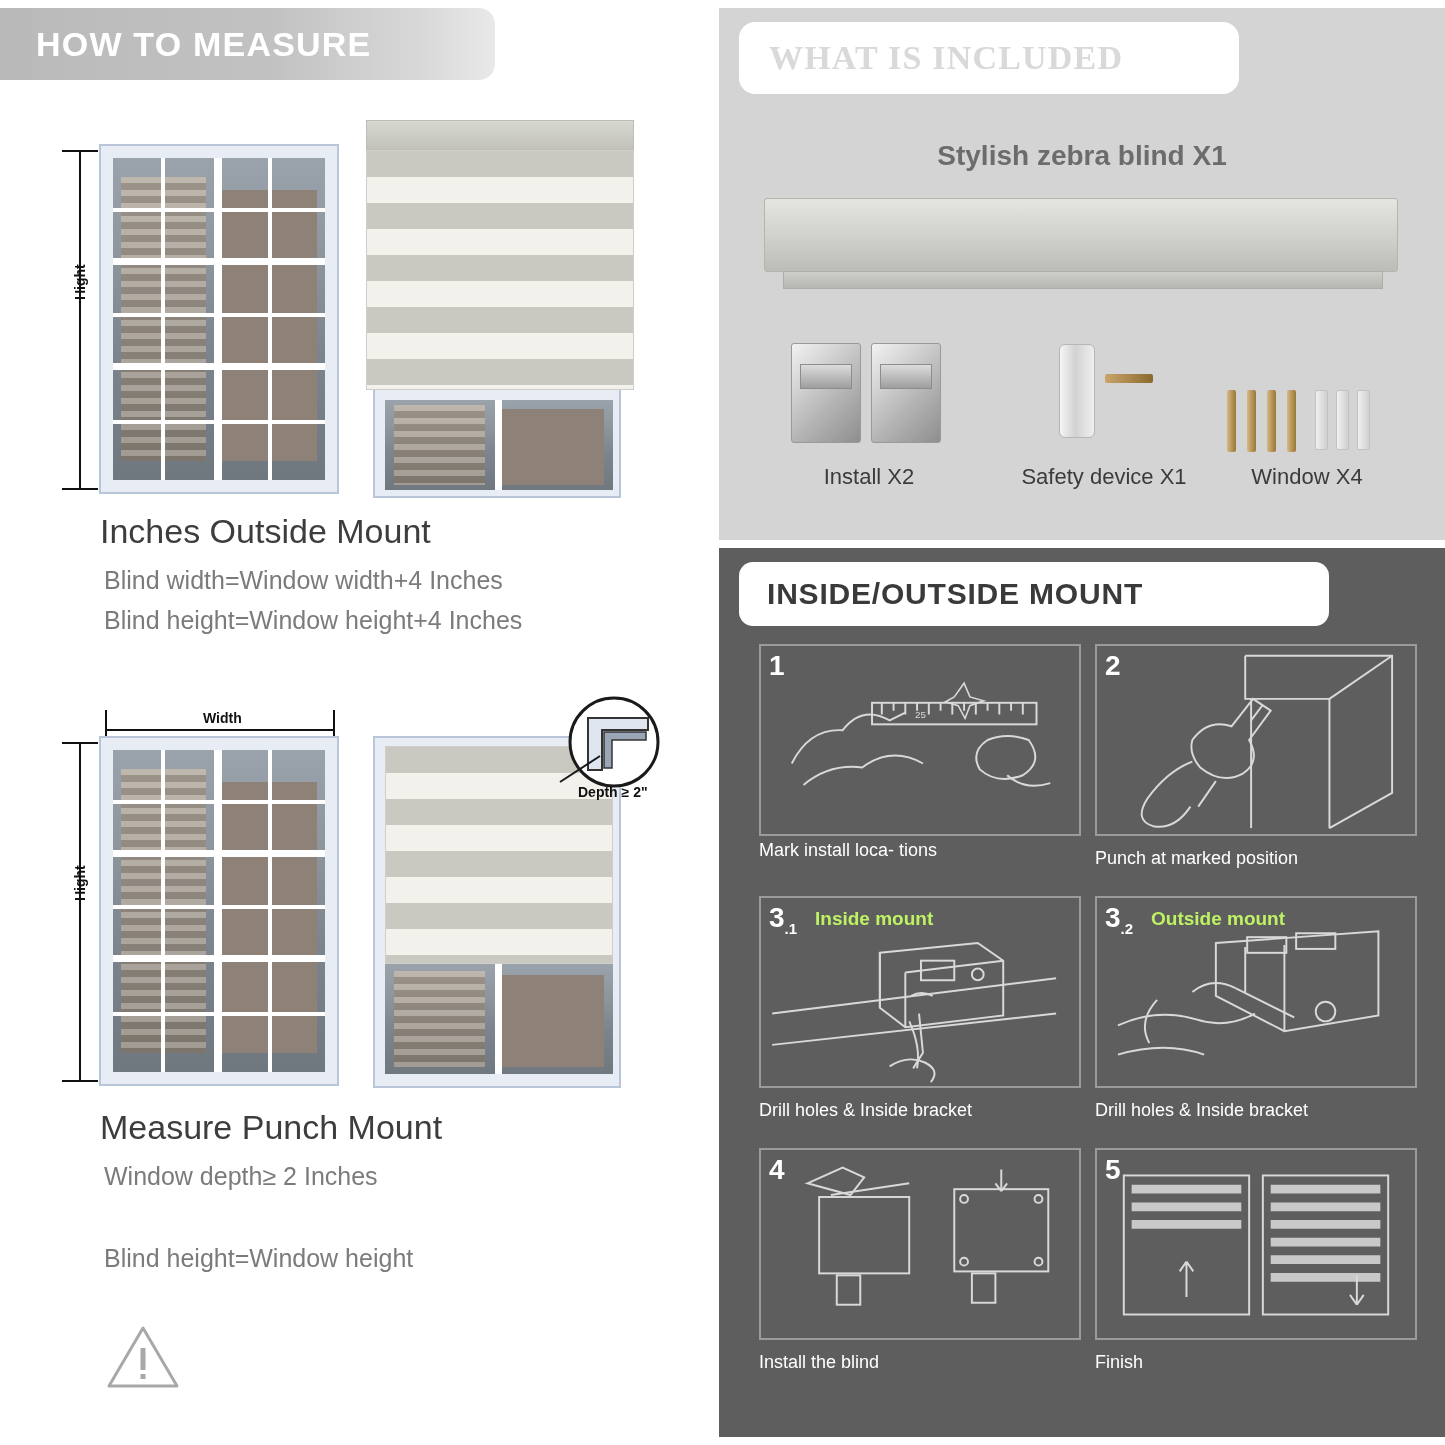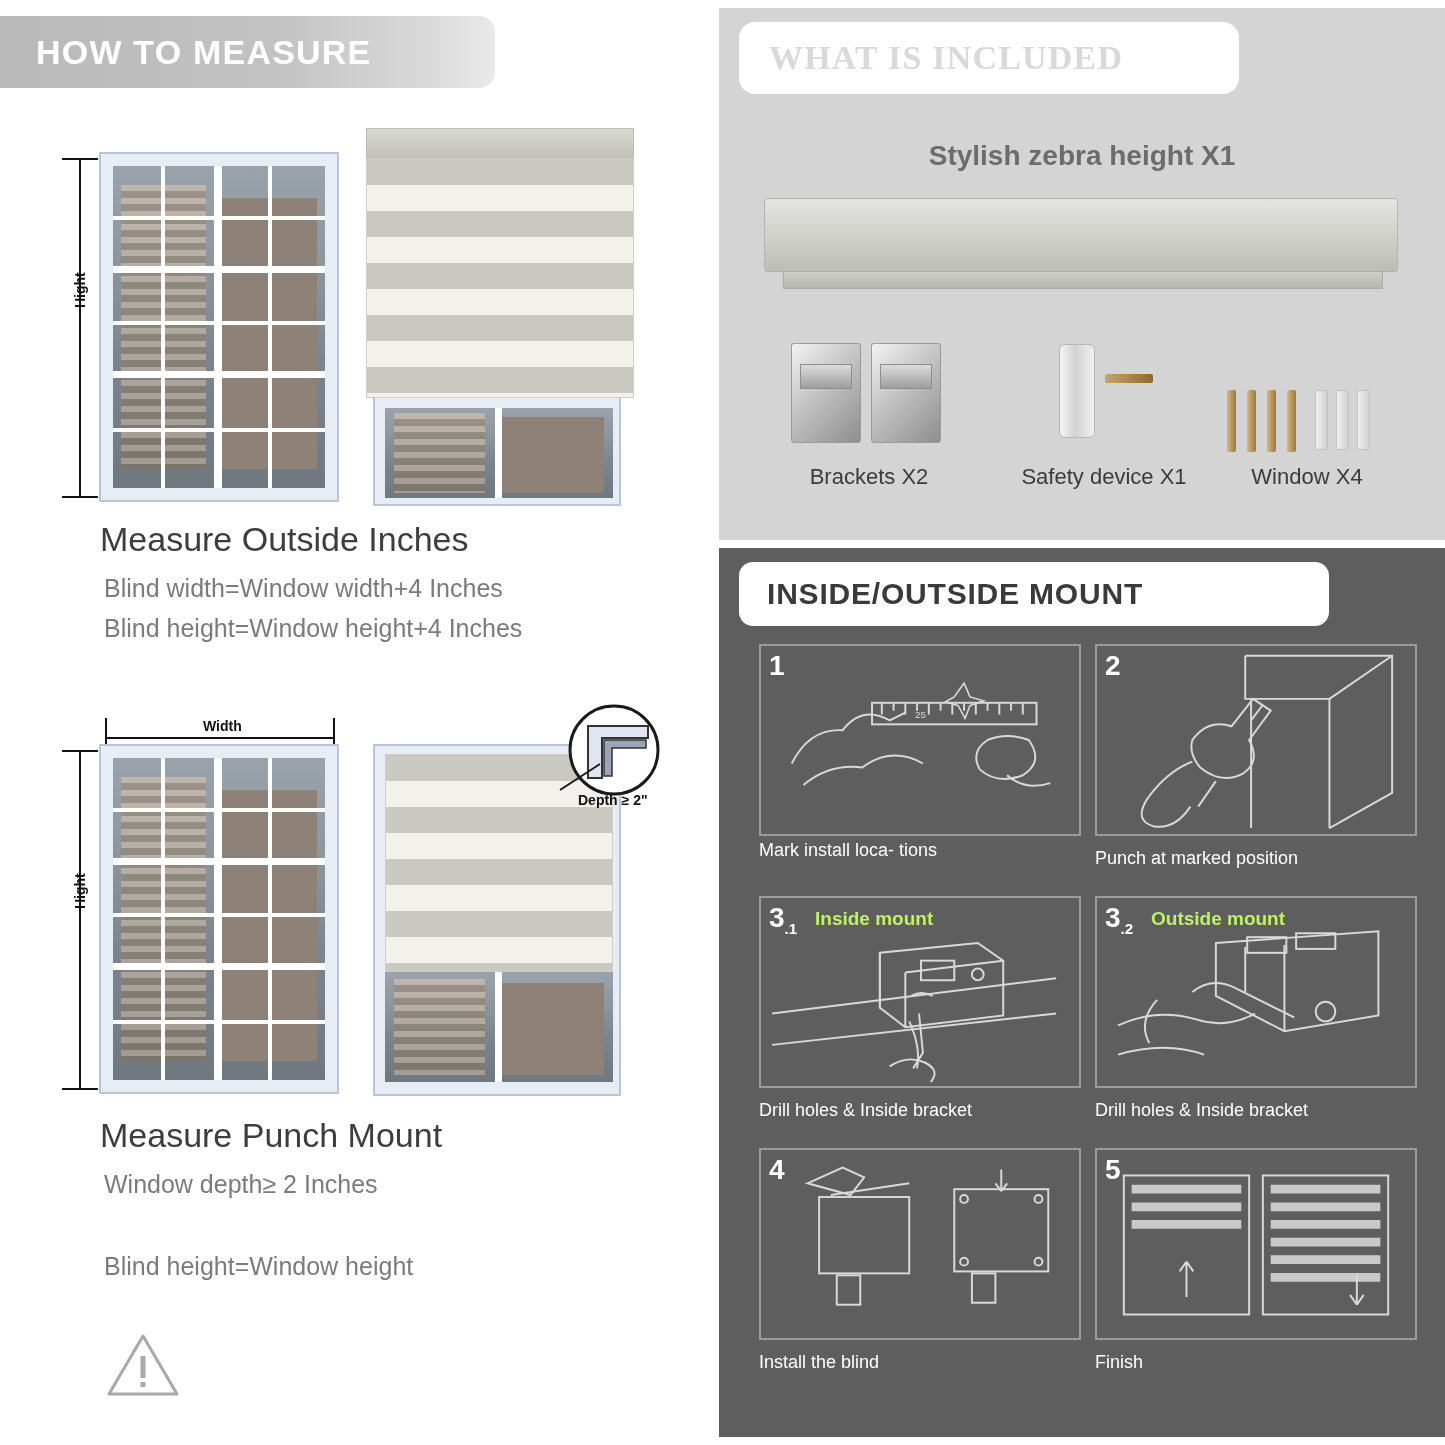--- a/index.html
+++ b/index.html
@@ -7,21 +7,21 @@
     width:1445px;height:1445px;
     background:#ffffff;
     font-family:"Liberation Sans", sans-serif;
     overflow:hidden;
     position:relative;
   }
   .page{position:relative;width:1445px;height:1445px;box-sizing:border-box;}
 
   
   .left{
-    position:absolute;left:0;top:0;width:712px;height:1172px;background:#ffffff;margin-top:8px;
+    position:absolute;left:0;top:0;width:712px;height:1172px;background:#ffffff;
   }
   .left-banner{
     position:absolute;left:0;top:8px;width:495px;height:72px;
     background:linear-gradient(90deg,#b9b9b9 0%, #c2c2c2 55%, #d8d8d8 85%, #e9e9e9 100%);
     border-radius:0 16px 16px 0;
     display:flex;align-items:center;
   }
   .left-banner span{
     color:#ffffff;font-size:34px;font-weight:bold;letter-spacing:1.2px;padding-left:36px;
   }
@@ -197,21 +197,21 @@
         <div class="glass" style="left:10px;top:10px;width:228px;height:90px;">
           <div class="bldg"></div>
           <div class="mullion-v" style="left:110px;top:0;width:7px;height:100%;"></div>
         </div>
       </div>
       <div class="zebra-head" style="left:366px;top:20px;width:268px;height:30px;"></div>
       <div class="zebra" style="left:366px;top:50px;width:268px;height:240px;"></div>
 
     </div>
 
-    <div class="left-h2" style="left:100px;top:512px;">Measure Outside Inches</div>
+    <div class="left-h2" style="left:100px;top:512px;">Inches Outside Mount</div>
     <div class="left-line" style="left:104px;top:566px;">Blind width=Window width+4 Inches</div>
     <div class="left-line" style="left:104px;top:606px;">Blind height=Window height+4 Inches</div>
 
     <div class="winblock" style="left:0;top:696px;width:712px;height:400px;">
 
       <div class="dimlabel" style="position:absolute;left:203px;top:14px;">Width</div>
       <div class="arrowline" style="left:105px;top:33px;width:230px;height:2px;"></div>
       <div class="arrowline" style="left:105px;top:14px;width:2px;height:40px;"></div>
       <div class="arrowline" style="left:333px;top:14px;width:2px;height:40px;"></div>
 
@@ -262,27 +262,27 @@
     </svg>
   </div>
 
   <div class="divider-v"></div>
 
   <div class="rtop">
     <div class="rtop-banner">
       <span>WHAT IS INCLUDED</span>
     </div>
 
-    <div class="rtop-title">Stylish zebra height X1</div>
+    <div class="rtop-title">Stylish zebra blind X1</div>
 
     <div class="blindbar"></div>
 
     <div class="bracket" style="left:72px;top:335px;width:68px;height:98px;"></div>
     <div class="bracket" style="left:152px;top:335px;width:68px;height:98px;"></div>
-    <div class="parts-caption" style="left:40px;top:456px;width:220px;">Brackets X2</div>
+    <div class="parts-caption" style="left:40px;top:456px;width:220px;">Install X2</div>
 
     <div class="safety" style="left:340px;top:336px;width:34px;height:92px;"></div>
     <div class="screw" style="left:386px;top:366px;width:48px;height:9px;"></div>
     <div class="parts-caption" style="left:255px;top:456px;width:260px;">Safety device X1</div>
 
     <div class="screw head" style="left:508px;top:382px;width:9px;height:62px;"></div>
     <div class="screw head" style="left:528px;top:382px;width:9px;height:62px;"></div>
     <div class="screw head" style="left:548px;top:382px;width:9px;height:62px;"></div>
     <div class="screw head" style="left:568px;top:382px;width:9px;height:62px;"></div>
     <div class="anchor" style="left:596px;top:382px;width:11px;height:58px;"></div>

